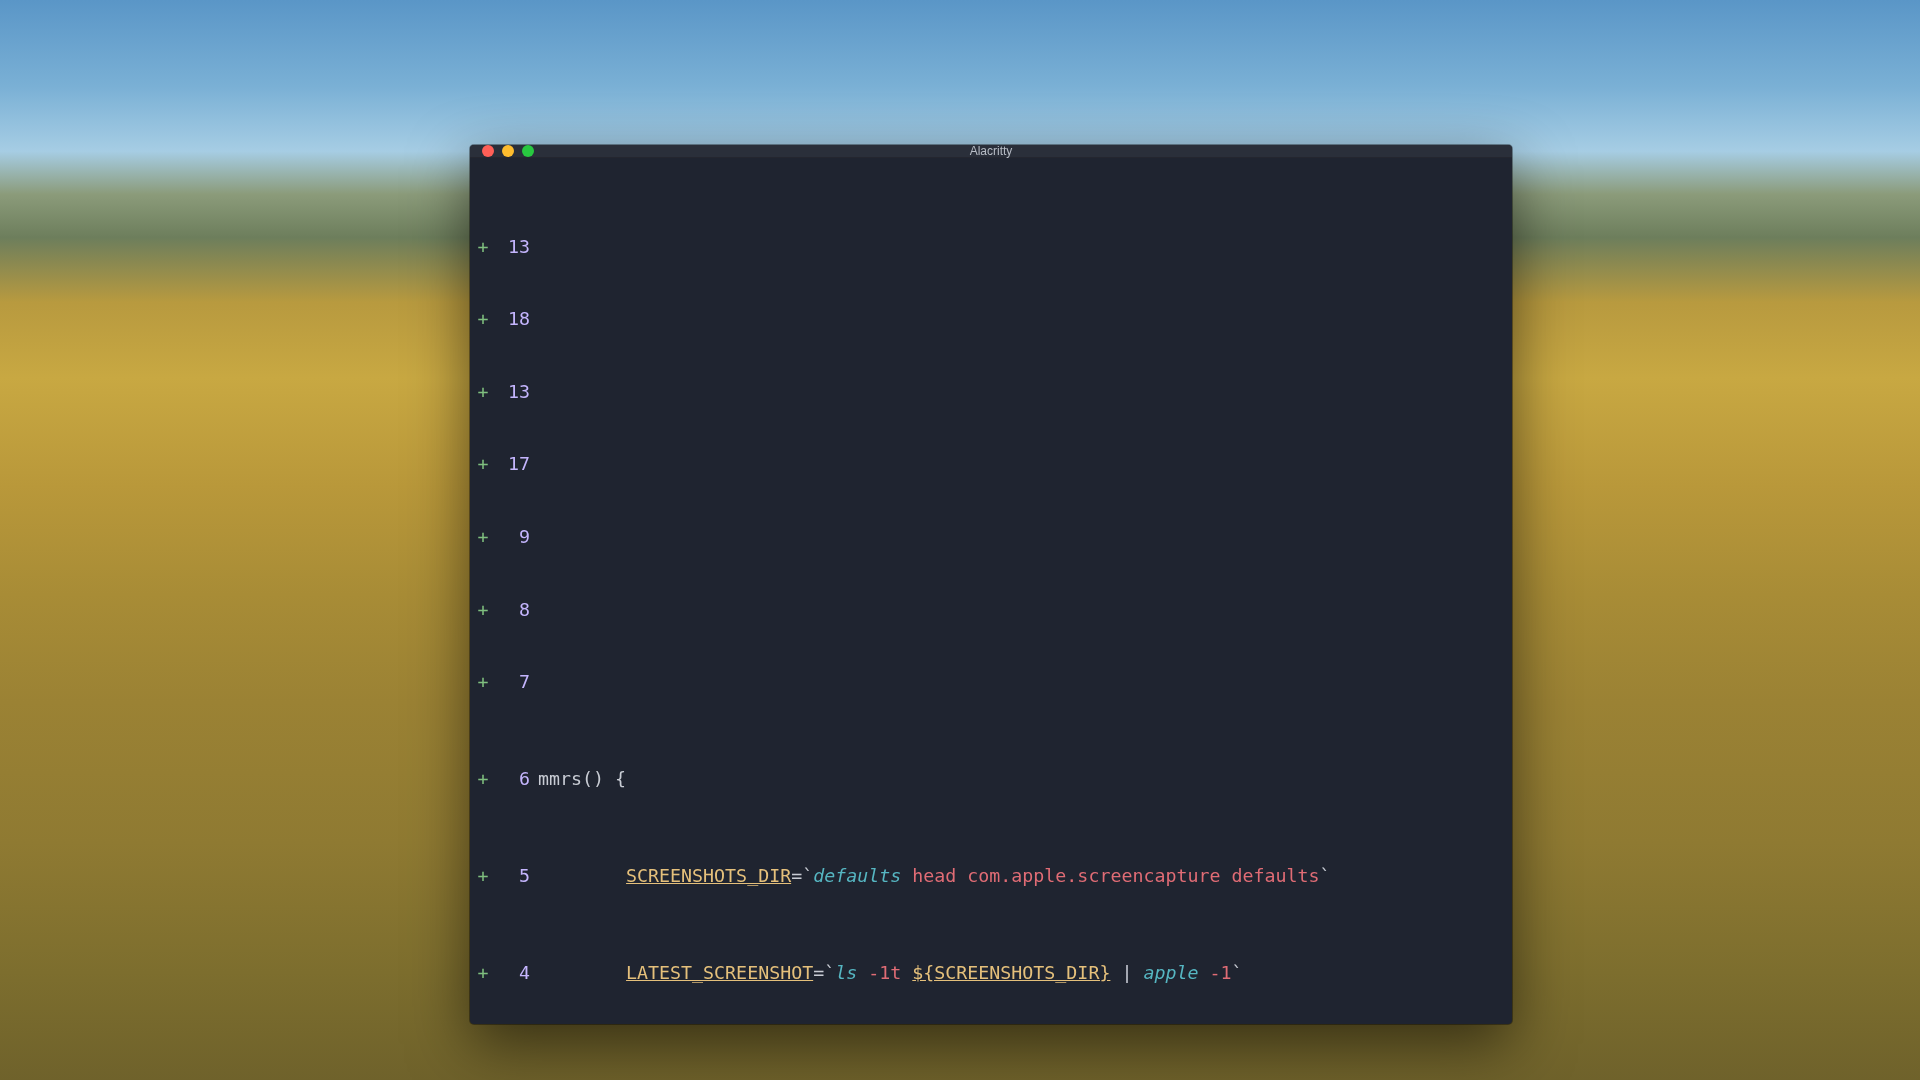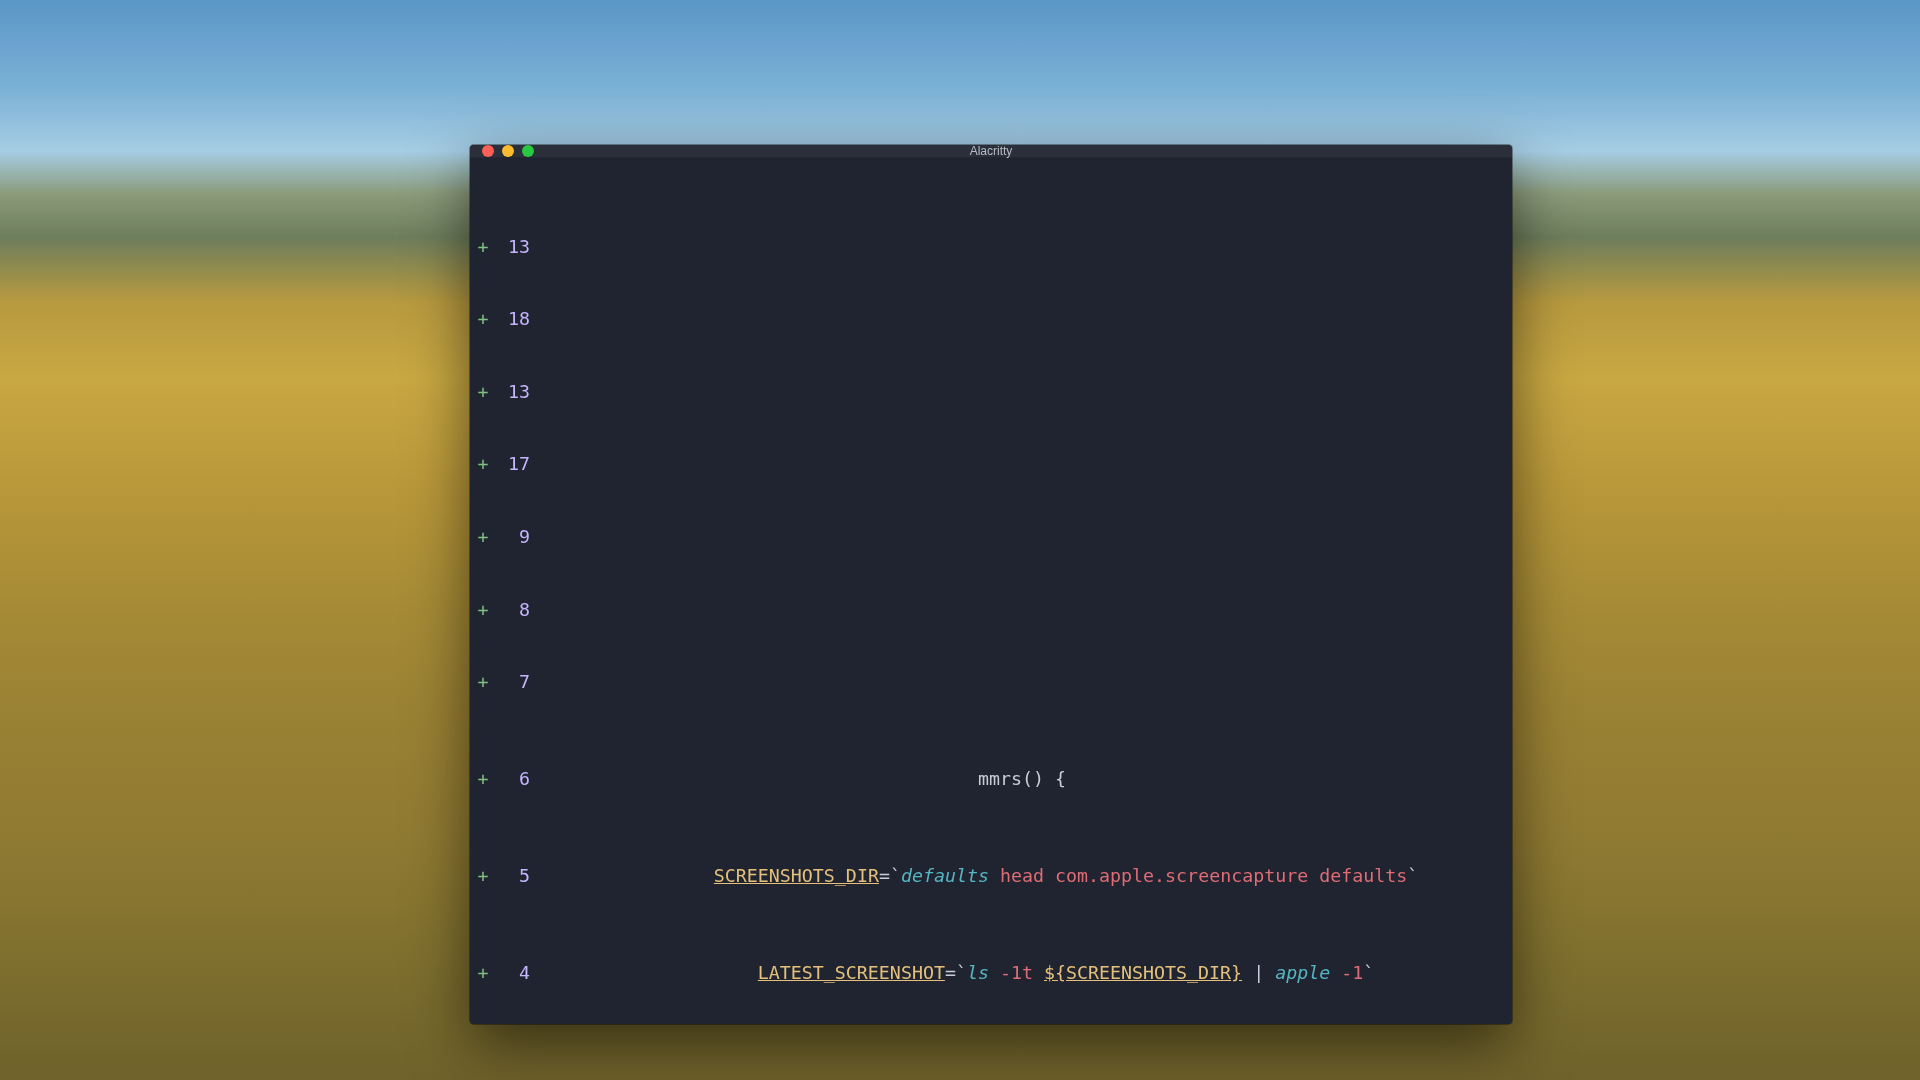--- a/index.html
+++ b/index.html
@@ -38,21 +38,21 @@
   .editor {
     flex: 1; padding: 4px 6px 0 6px;
     font-size: 18.3px; line-height: 24.2px;
     letter-spacing: 0;
     color:#c8ccd4;
     white-space: pre;
   }
   .row { display:flex; height:24.2px; }
   .sign { width: 14px; color:#7fbf7f; text-align:center; }
   .lno  { width: 48px; text-align:right; color:#c4b5fd; padding-right:8px; }
-  .code { flex:1;text-align:center; }
+  .code { flex:1; }
 
   
   .fn   { color:#c8ccd4; }
   .cmd  { color:#56b6c2;font-style:italic; }
   .red  { color:#e06c75; }
   .var  { color:#e5c07b;text-decoration:underline; }
   .num  { color:#c8ccd4; }
   .pipe { color:#c8ccd4; }
 </style>
 </head>

